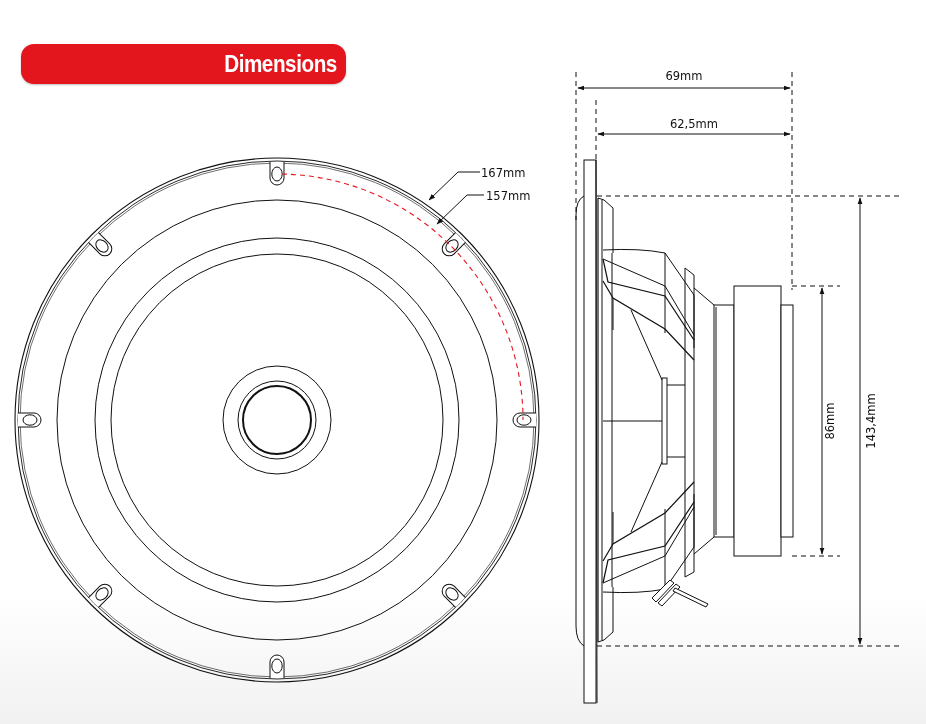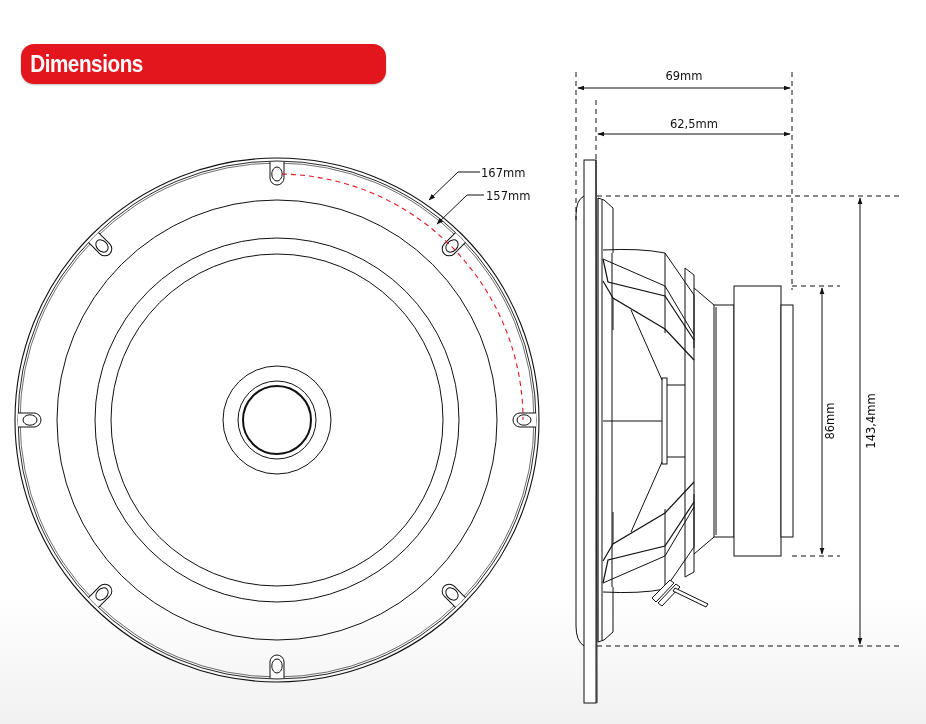--- a/index.html
+++ b/index.html
@@ -2,24 +2,24 @@
 <html><head>
 <meta charset="utf-8">
 <style>
   html, body { margin: 0; padding: 0; }
   body {
     width: 926px; height: 724px; position: relative; overflow: hidden;
     background: linear-gradient(180deg, #ffffff 0%, #ffffff 82%, #f1f1f1 100%);
     font-family: "Liberation Sans", sans-serif;
   }
   .title-bar {
-    position: absolute; left: 21px; top: 44px; width: 365px; height: 40px;
+    position: absolute; left: 21px; top: 44px; width: 325px; height: 40px;
     background: #e3161e; border-radius: 13px;
     box-shadow: 0 1px 2px rgba(0,0,0,0.25);
-    display: flex; align-items: center; justify-content: flex-start;
+    display: flex; align-items: center; justify-content: flex-end;
   }
   .title-text {
     color: #ffffff; font-family: "Liberation Sans", sans-serif; font-weight: bold;
     font-size: 24px; letter-spacing: -0.5px; transform: scaleX(0.86);
   }
   svg.drawing { position: absolute; left: 0; top: 0; }
   .dim-label { font-family: "DejaVu Sans", sans-serif; font-size: 11.5px; fill: #111; }
 </style>
 </head>
 <body>

